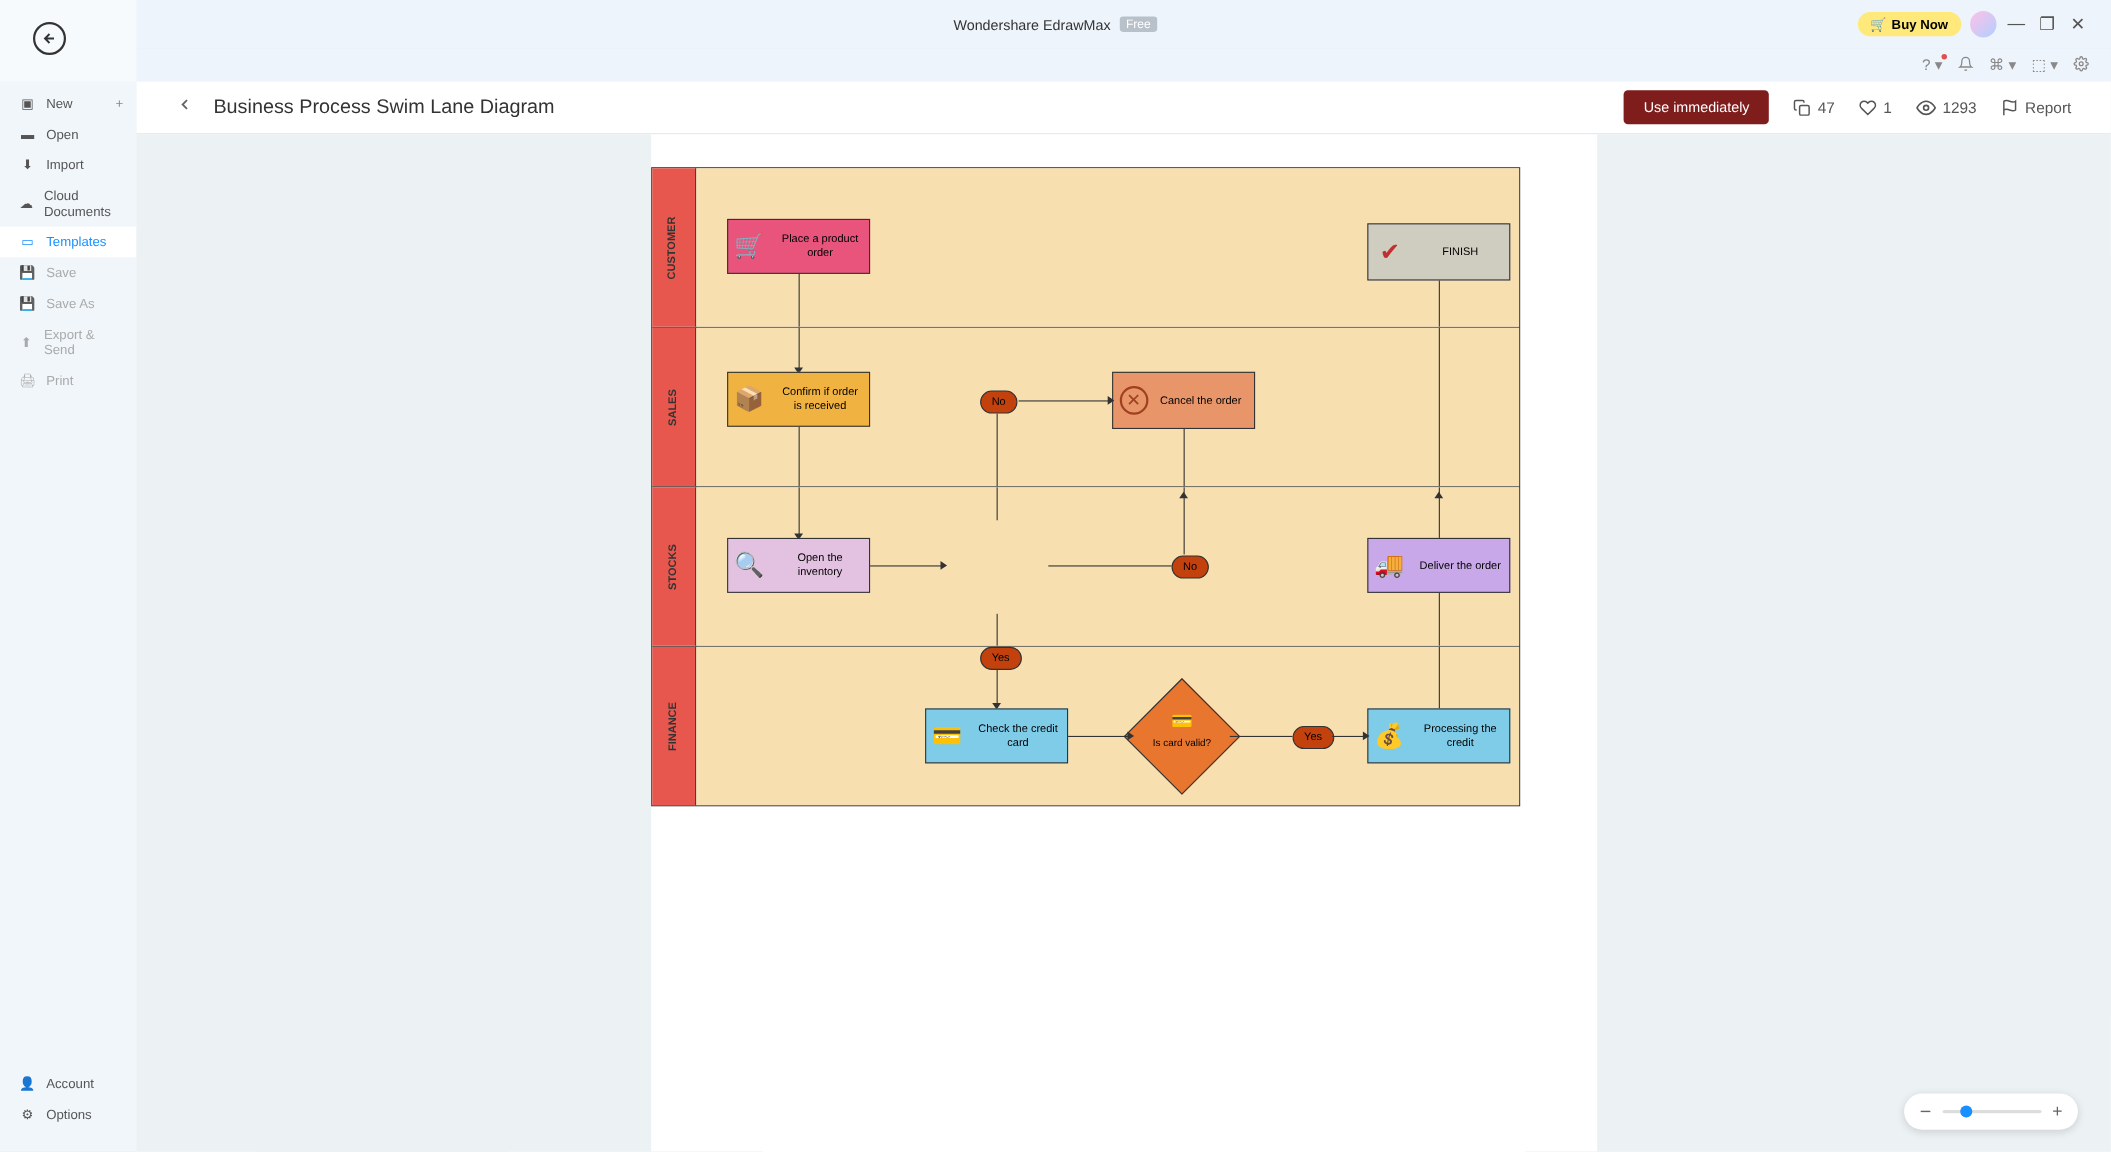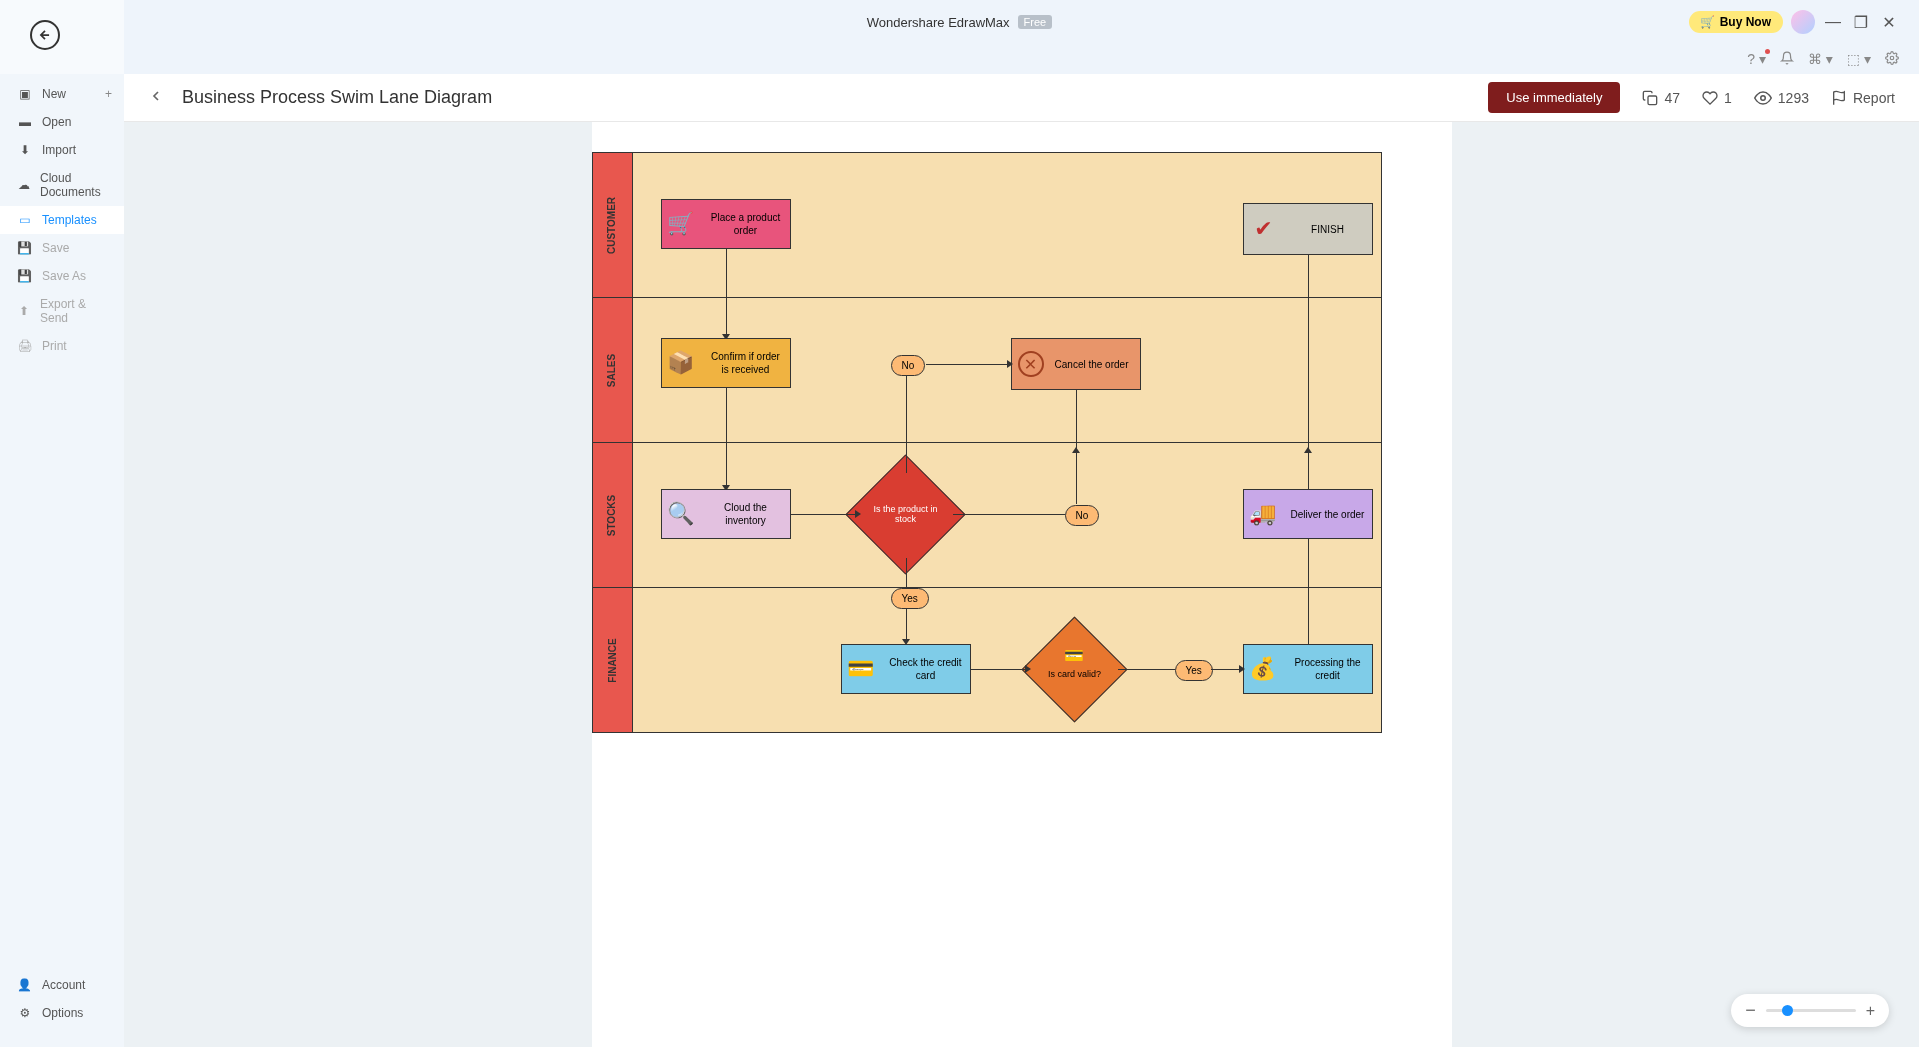--- a/index.html
+++ b/index.html
@@ -18,21 +18,21 @@
 .sidebar{position:absolute;left:0;top:0;width:124px;height:100%;background:rgba(255,255,255,0.55);display:flex;flex-direction:column;padding-top:20px}
 .back-btn{width:30px;height:30px;border:2px solid #333;border-radius:50%;margin:0 0 30px 30px;display:flex;align-items:center;justify-content:center}
 .sidebar-item{display:flex;align-items:center;gap:10px;padding:7px 18px;font-size:12px;color:#555;cursor:pointer;position:relative}
 .sidebar-item.active{background:#fff;color:#1890ff}
 .sidebar-item.disabled{color:#aaa}
 .sidebar-icon{width:14px;height:14px;display:flex;align-items:center;justify-content:center}
 .plus-icon{position:absolute;right:12px;color:#888}
 .sidebar-bottom{margin-top:auto;padding-bottom:20px}
 
 .main{position:absolute;left:124px;top:74px;right:0;bottom:0;background:#fff}
-.header{height:48px;border-bottom:1px solid #e8e8e8;display:flex;align-items:center;padding:0 24px}
+.header{height:48px;border-bottom:1px solid #e8e8e8;display:flex;align-items:center;padding:0 36px}
 .header-left{display:flex;align-items:center;gap:18px}
 .back-arrow{font-size:20px;color:#666;cursor:pointer}
 .page-title{font-size:18px;color:#333}
 .header-right{margin-left:auto;display:flex;align-items:center;gap:22px}
 .use-btn{background:#7f1d1d;color:#fff;padding:8px 18px;border-radius:4px;font-size:13px;cursor:pointer}
 .stat{display:flex;align-items:center;gap:6px;font-size:14px;color:#555}
 
 .canvas-area{position:absolute;top:48px;left:0;right:0;bottom:0;background:#ecf1f4;overflow:hidden;display:flex;justify-content:center;padding-top:0}
 .diagram-wrap{width:860px;background:#fff;margin-top:0;padding:30px 0 0 0}
 .diagram-title{font-size:26px;font-weight:700;color:#222;margin-left:40px;margin-bottom:18px}
@@ -54,21 +54,21 @@
 .node-salmon{background:#e8956a;color:#000}
 .node-icon{width:40px;height:40px;display:flex;align-items:center;justify-content:center;font-size:22px}
 .node-text{flex:1;padding:0 6px;line-height:1.3}
 
 .diamond{position:absolute;width:120px;height:70px;display:flex;align-items:center;justify-content:center}
 .diamond-shape{position:absolute;width:85px;height:85px;background:#d93d31;transform:rotate(45deg);border:1px solid #333}
 .diamond-text{position:relative;z-index:1;font-size:9px;color:#fff;text-align:center;width:80px}
 .diamond-orange .diamond-shape{background:#e8762e}
 .diamond-orange .diamond-text{color:#000}
 
-.pill{position:absolute;background:#fdba74;border:1px solid #333;border-radius:12px;padding:4px 10px;font-size:10px}
+.pill{position:absolute;background:#c2410c;border:1px solid #333;border-radius:12px;padding:4px 10px;font-size:10px}
 
 .arrow-line{position:absolute;background:#333}
 
 .zoom-control{position:absolute;bottom:20px;right:30px;background:#fff;border-radius:20px;box-shadow:0 2px 8px rgba(0,0,0,0.15);display:flex;align-items:center;padding:6px 14px;gap:10px}
 .zoom-slider{width:90px;height:3px;background:#ddd;position:relative;border-radius:2px}
 .zoom-thumb{position:absolute;left:16px;top:-4px;width:11px;height:11px;background:#1890ff;border-radius:50%}
 
 svg{overflow:visible}
 </style>
 </head>
@@ -255,25 +255,21 @@
 
         <div class="lane">
           <div class="lane-header">
               <span>STOCKS</span>
             </div>
           <div class="lane-body">
             <div class="arrow-line" style="left:93px;top:0;width:1px;height:46px"></div>
             <div style="position:absolute;left:89px;top:42px;border-left:4px solid transparent;border-right:4px solid transparent;border-top:6px solid #333"></div>
             <div class="node node-lilac" style="left:28px;top:46px;width:130px;height:50px">
               <div class="node-icon" style="color:#7030a0">🔍</div>
-              <div class="node-text">Cloud the inventory</div>
-            </div>
-            <div class="diamond" style="left:213px;top:36px">
-              <div class="diamond-shape"></div>
-              <div class="diamond-text">Is the product in stock</div>
+              <div class="node-text">Open the inventory</div>
             </div>
             <div class="pill" style="left:432px;top:62px">No</div>
             <div class="node node-purple" style="left:610px;top:46px;width:130px;height:50px">
               <div class="node-icon" style="color:#3050a0">🚚</div>
               <div class="node-text">Deliver the order</div>
             </div>
 
             <div class="arrow-line" style="left:158px;top:71px;width:68px;height:1px"></div>
             <div style="position:absolute;left:222px;top:67px;border-top:4px solid transparent;border-bottom:4px solid transparent;border-left:6px solid #333"></div>
             <div class="arrow-line" style="left:320px;top:71px;width:112px;height:1px"></div>

